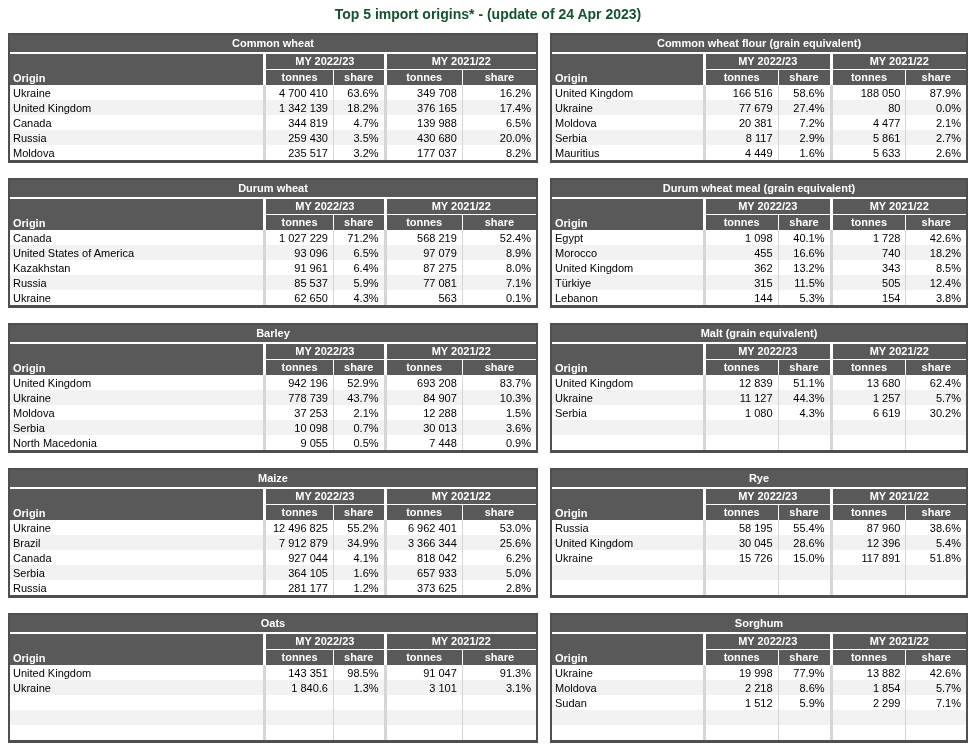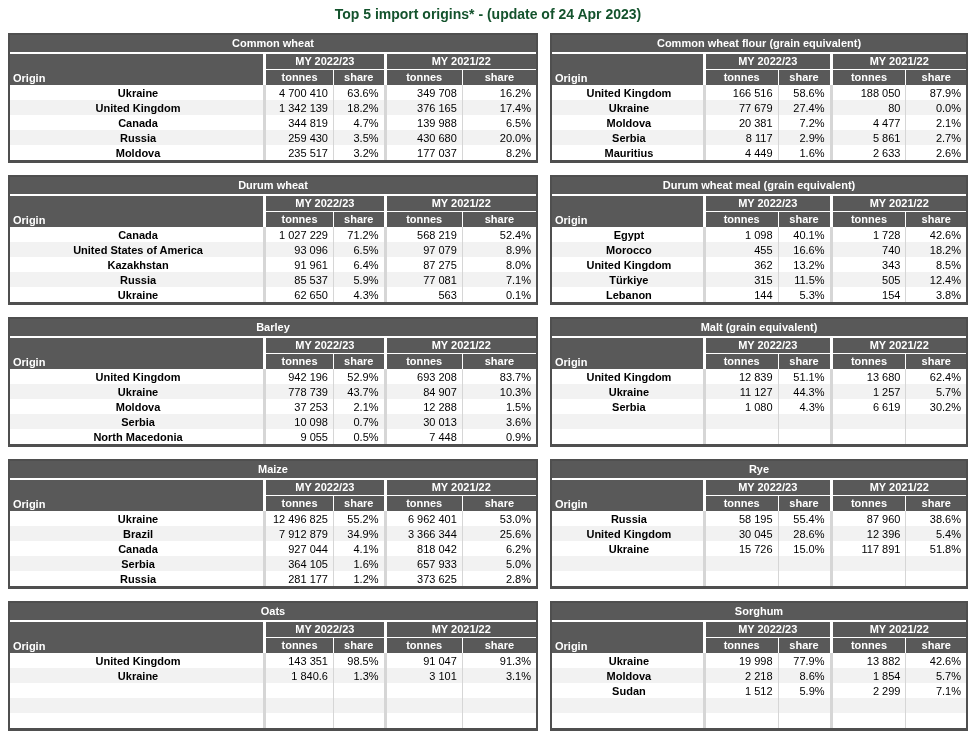--- a/index.html
+++ b/index.html
@@ -15,21 +15,20 @@
     font-weight: bold;
     font-size: 14px;
     color: #14532d;
     margin: 2px 0 11px 0;
   }
   .grid {
     display: grid;
     grid-template-columns: 530px 418px;
     column-gap: 12px;
     row-gap: 15px;
-    gap: 12px;
   }
   .tbl {
     border: 2px solid #4f4f4f;
     border-bottom-width: 3px;
     background: #ffffff;
   }
   .tbl-title {
     background: #595959;
     color: #ffffff;
     font-weight: bold;
@@ -60,21 +59,21 @@
   th.grp { border-left: 3px solid #ffffff; }
   th.thin { border-left: 1px solid #ffffff; }
   td {
     height: 15px;
     padding: 0;
     color: #000000;
     overflow: hidden;
     white-space: nowrap;
     background: #ffffff;
   }
-  td.c-origin { text-align: center; padding-left: 3px; font-weight: bold; }
+  td.c-origin { text-align: left; padding-left: 3px; }
   td.c-num { text-align: right; padding-right: 5px; }
   td.grp { border-left: 3px solid #d6d6d6; }
   td.thin { border-left: 1px solid #d6d6d6; }
   tbody tr:nth-child(even) td { background: #f2f2f2; }
 
   
   .tbl.left col.col-origin { width: 48.4%; }
   .tbl.left col.col-t1 { width: 13.1%; }
   .tbl.left col.col-s1 { width: 9.8%; }
   .tbl.left col.col-t2 { width: 14.7%; }
@@ -204,21 +203,21 @@
               <td class="c-origin">Serbia</td>
               <td class="c-num grp">8 117</td>
               <td class="c-num thin">2.9%</td>
               <td class="c-num grp">5 861</td>
               <td class="c-num thin">2.7%</td>
             </tr>
             <tr>
               <td class="c-origin">Mauritius</td>
               <td class="c-num grp">4 449</td>
               <td class="c-num thin">1.6%</td>
-              <td class="c-num grp">2 633</td>
+              <td class="c-num grp">5 633</td>
               <td class="c-num thin">2.6%</td>
             </tr>
           </tbody>
     </table>
   </div>
 
   <div class="tbl left">
     <div class="tbl-title">Durum wheat</div>
     <table class="data-table">
       <colgroup>

